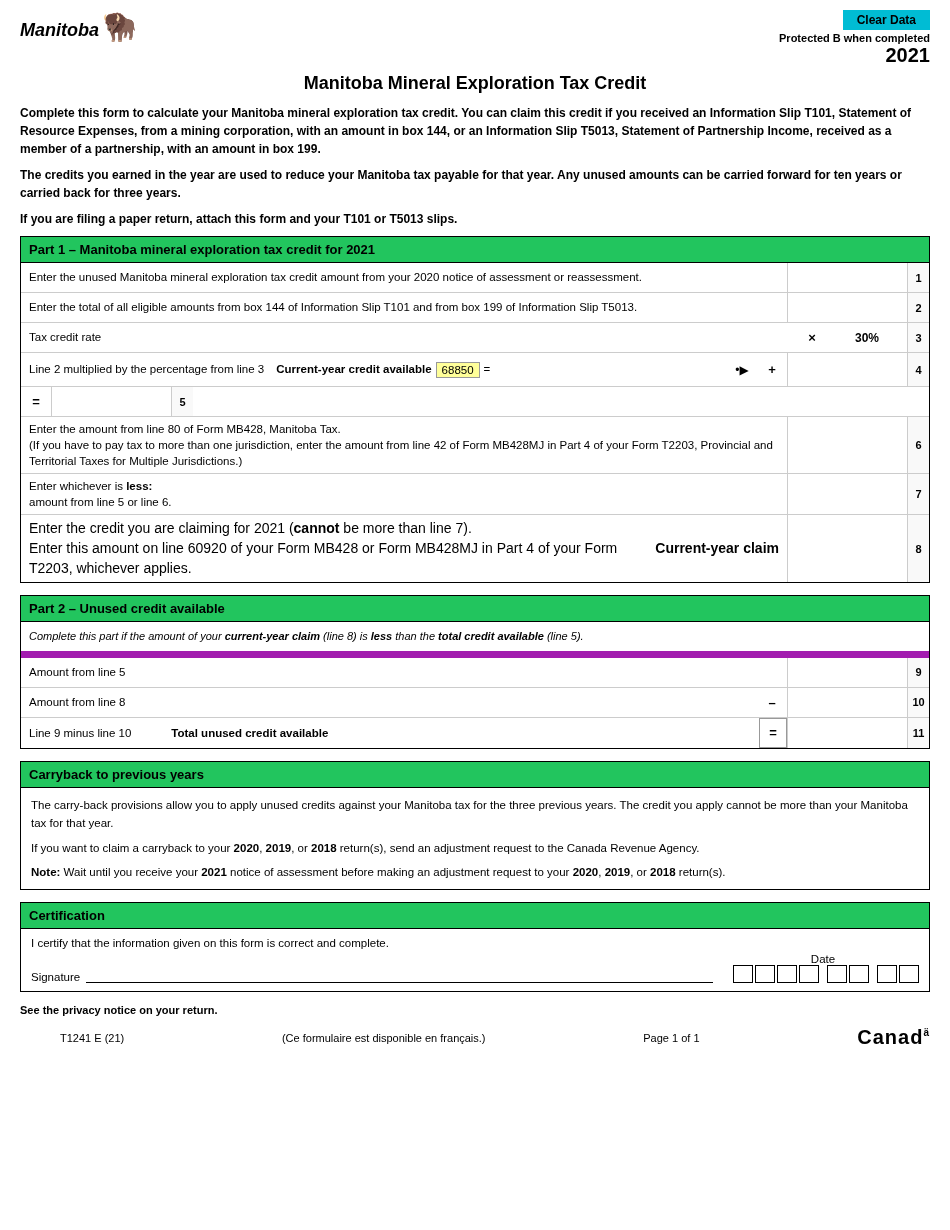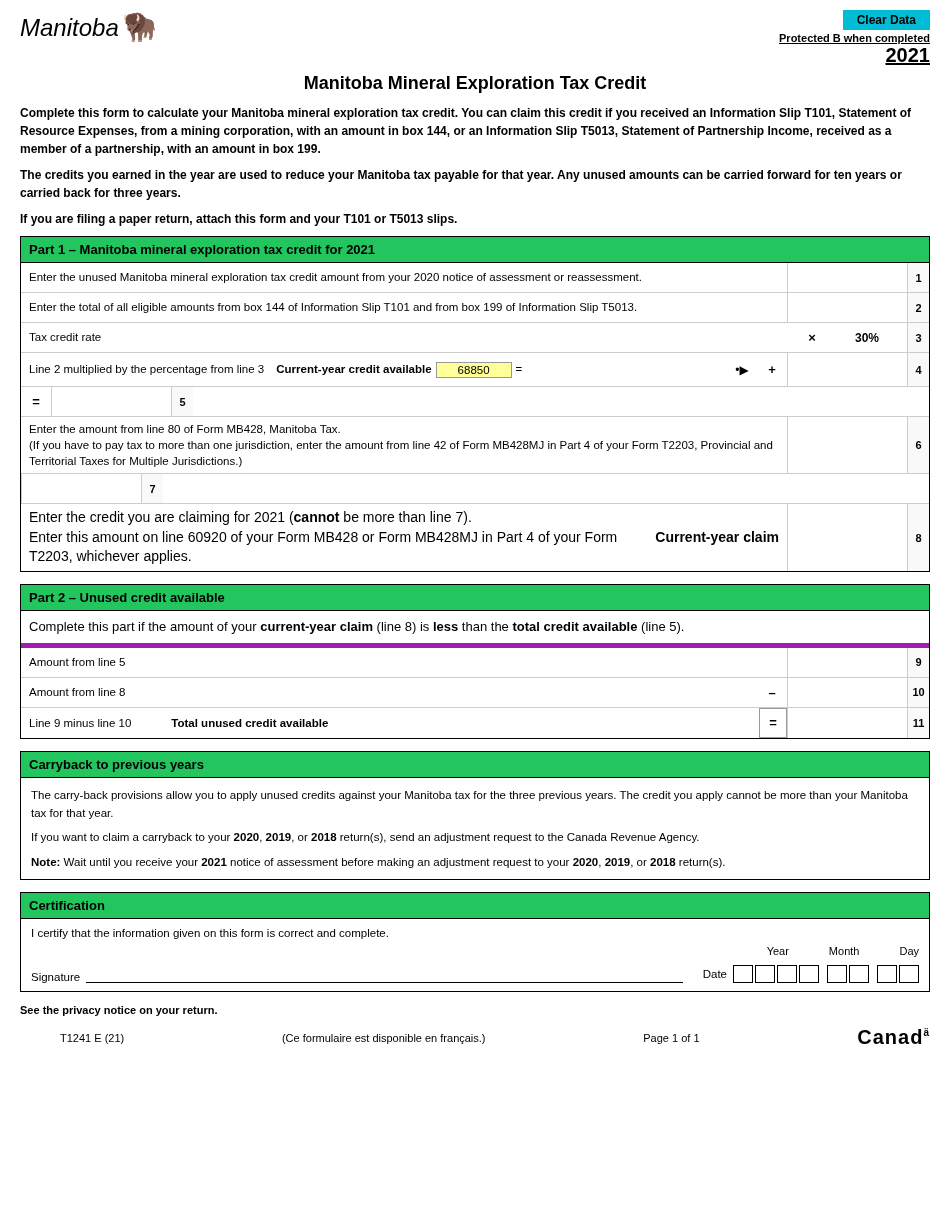--- a/index.html
+++ b/index.html
@@ -17,31 +17,30 @@
       justify-content: space-between;
       align-items: flex-start;
       margin-bottom: 4px;
     }
     .logo-area {
       display: flex;
       align-items: center;
       gap: 6px;
     }
     .logo-text {
-      font-size: 24px;
-      font-weight: normal;
+      font-size: 18px;
+      font-weight: bold;
       font-style: italic;
       color: #000;
     }
     .bison-icon {
       font-size: 28px;
     }
     .top-right {
       text-align: right;
-      text-decoration: underline;
     }
     .clear-data-btn {
       background: #00bcd4;
       color: #000;
       border: none;
       padding: 3px 14px;
       font-size: 12px;
       cursor: pointer;
       font-weight: bold;
       display: inline-block;
@@ -125,31 +124,32 @@
       width: 30px;
       display: flex;
       align-items: center;
       justify-content: center;
       font-size: 13px;
       font-weight: bold;
     }
     .highlighted-input {
       background: #ffff99;
       border: 1px solid #999;
-      width: 76px;
+      width: 44px;
       text-align: center;
       font-size: 11.5px;
       padding: 1px 3px;
     }
     .bold { font-weight: bold; }
     .part2-section {
       padding: 6px 8px;
-      font-size: 13px;
+      font-size: 11px;
       line-height: 1.5;
-      border-bottom: 5px solid #a21caf;
+      border-bottom: 7px solid #a21caf;
+      font-style: italic;
     }
     .carryback-section {
       padding: 8px 10px;
       font-size: 11.5px;
       line-height: 1.6;
     }
     .cert-section {
       padding: 8px 10px;
       font-size: 11.5px;
     }
@@ -305,20 +305,23 @@
     <div class="row-label-tall" style="padding:4px 8px; font-size:11.5px; line-height:1.4; display:flex; align-items:center;">
       <span>Enter the amount from line 80 of Form MB428, Manitoba Tax.<br>(If you have to pay tax to more than one jurisdiction, enter the amount from line 42 of Form MB428MJ in Part 4 of your Form T2203, Provincial and Territorial Taxes for Multiple Jurisdictions.)</span>
     </div>
     <div class="row-input">
       <input type="text" style="">
     </div>
     <div class="row-line-num">6</div>
   </div>
 
   <div class="form-row">
+    <div class="row-label">
+      <span>Enter whichever is <strong>less:</strong><br>amount from line 5 or line 6.</span>
+    </div>
     <div class="row-input">
       <input type="text" style="">
     </div>
     <div class="row-line-num">7</div>
   </div>
 
   <div class="form-row no-bottom">
     <div class="row-label-tall" style="padding:4px 8px; font-size:14px; line-height:1.4; display:flex; align-items:center; flex:1;">
       <span>Enter the credit you are claiming for 2021 (<strong>cannot</strong> be more than line 7).<br>Enter this amount on line 60920 of your Form MB428 or Form MB428MJ in Part 4 of your Form T2203, whichever applies.</span>
       <span class="bold" style="margin-left:30px; white-space:nowrap;">Current-year claim</span>
@@ -379,33 +382,24 @@
     <p>
       <strong>Note:</strong> Wait until you receive your <strong>2021</strong> notice of assessment before making an adjustment request to your <strong>2020</strong>, <strong>2019</strong>, or <strong>2018</strong> return(s).
     </p>
   </div>
 </div>
 
 <div class="section-box">
   <div class="section-header">Certification</div>
   <div class="cert-section">
     <p>I certify that the information given on this form is correct and complete.</p>
-    <div class="cert-row" style="margin-top:6px;">
-      <div style="display:flex; flex-direction:column; flex:1;">
-        <div style="display:flex; justify-content:flex-end; gap:40px; font-size:11px; margin-bottom:2px;">
-          <span>Year</span>
-          <span>Month</span>
-          <span>Day</span>
-        </div>
-      </div>
-    </div>
     <div class="sig-row" style="display:flex; align-items:flex-end; margin-top:4px;">
       <span class="sig-label">Signature</span>
       <div class="sig-line" style="flex:1; border-bottom:1px solid #000; height:20px;"></div>
-      <div style="display:flex; align-items:center; margin-left:20px;">
+      <div style="display:flex; align-items:center; margin-left:20px;flex-direction:column;">
         <span style="margin-right:6px;">Date</span>
         <div class="date-boxes">
           <div class="date-box"></div>
           <div class="date-box"></div>
           <div class="date-box"></div>
           <div class="date-box"></div>
           <div class="date-sep"> </div>
           <div class="date-box"></div>
           <div class="date-box"></div>
           <div class="date-sep"> </div>

